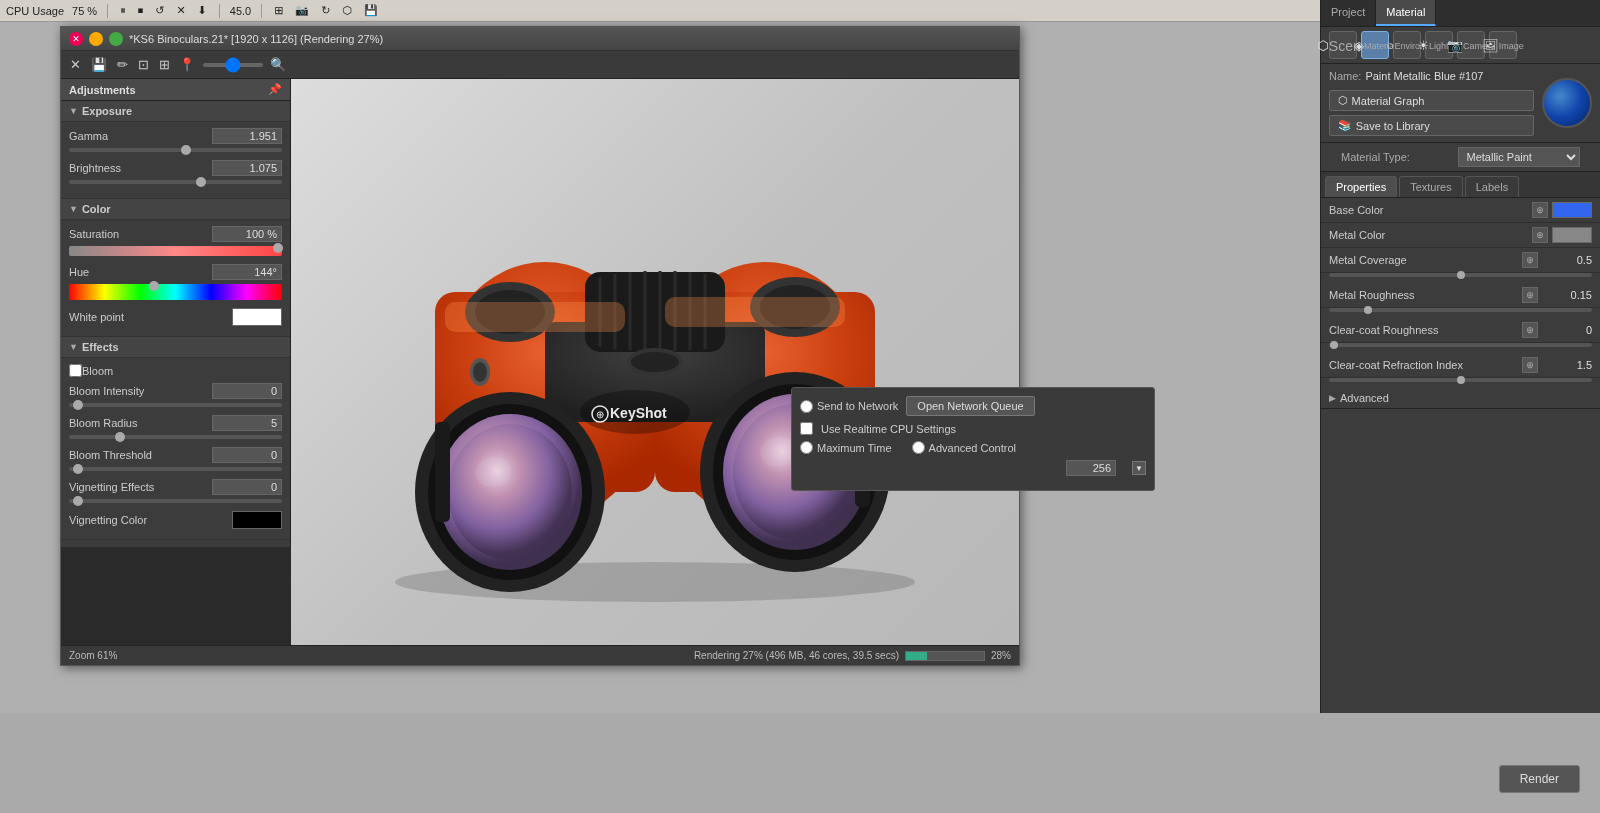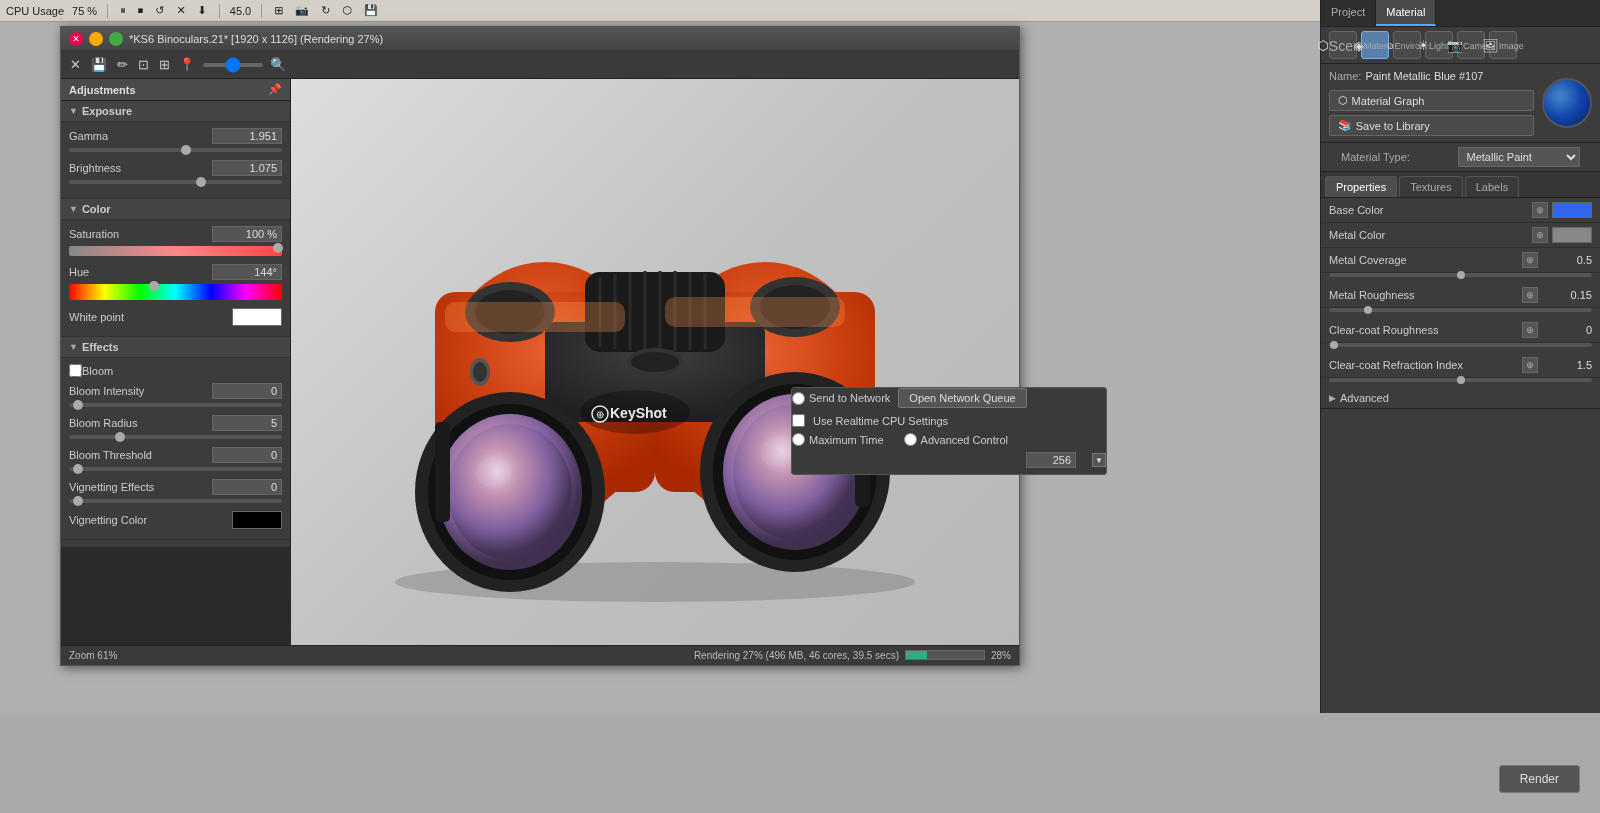--- a/index.html
+++ b/index.html
@@ -200,21 +200,21 @@
       background: #3a3a3a;
       display: flex;
       align-items: center;
       padding: 0 8px;
       gap: 16px;
       color: #bbb;
       font-size: 10px;
       border-top: 1px solid #222;
     }
     .status-progress {
-      display: flex; align-items: flex-start; gap: 6px; margin-left: auto;
+      display: flex; align-items: flex-end; gap: 6px; margin-left: auto;
     }
     .status-progress-bar {
       width: 80px; height: 10px; background: #555; border: 1px solid #666;
     }
     .status-progress-fill { height: 100%; background: #3a8; }
 
     
     .right-panel {
       position: absolute;
       top: 0;
@@ -381,24 +381,25 @@
       border-bottom: 1px solid #222;
     }
     .advanced-label { color: #ccc; font-size: 11px; }
     .advanced-arrow { color: #aaa; font-size: 9px; margin-right: 4px; }
 
     
     .network-overlay {
       position: absolute;
       top: 360px;
       left: 730px;
-      width: 316px;
+      width: 364px;
       background: #3a3a3a;
       border: 1px solid #555;
       border-radius: 3px;
+      padding: 8px;
     }
     .network-row { display: flex; align-items: center; gap: 8px; margin-bottom: 6px; }
     .network-btn {
       padding: 3px 10px;
       background: #555;
       border: 1px solid #777;
       color: #ddd;
       cursor: pointer;
       font-size: 11px;
       border-radius: 2px;

